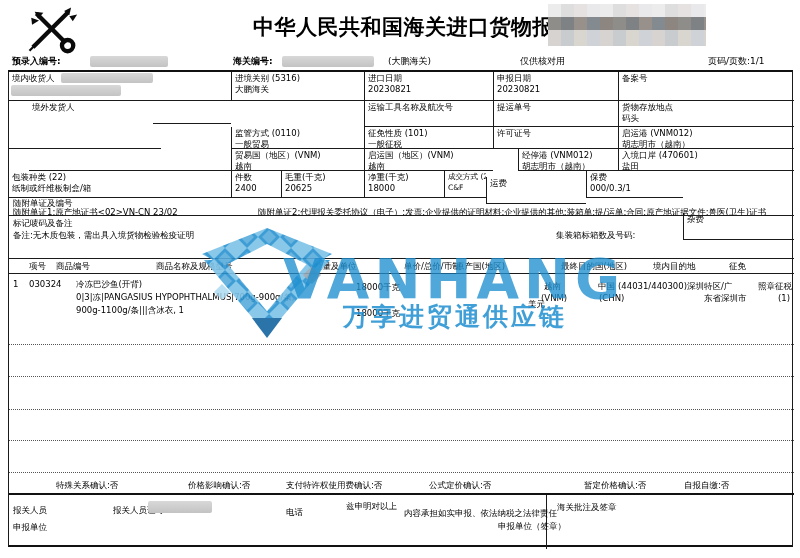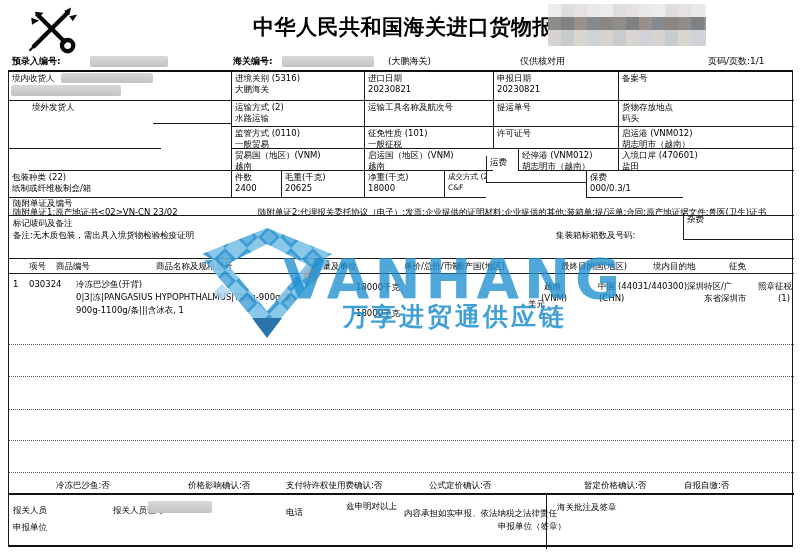--- a/index.html
+++ b/index.html
@@ -89,24 +89,20 @@
     </div>
     <div class="cell bl bb" style="left:484px;top:0;width:125px;height:29px;">
       <span class="lab">申报日期</span>
       <span class="val">20230821</span>
     </div>
     <div class="cell bl bb" style="left:609px;top:0;width:176px;height:29px;">
       <span class="lab">备案号</span>
       <span class="val"></span>
     </div>
 
-    <div class="cell bl bb" style="left:222px;top:29px;width:133px;height:26px;">
-      <span class="lab">运输方式 (2)</span>
-      <span class="val">水路运输</span>
-    </div>
     <div class="cell bl bb" style="left:355px;top:29px;width:129px;height:26px;">
       <span class="lab nowrap">运输工具名称及航次号</span>
     </div>
     <div class="cell bl bb" style="left:484px;top:29px;width:125px;height:26px;">
       <span class="lab">提运单号</span>
     </div>
     <div class="cell bl bb" style="left:609px;top:29px;width:176px;height:26px;">
       <span class="lab">货物存放地点</span>
       <span class="val">码头</span>
     </div>
@@ -157,21 +153,21 @@
       <span class="val">20625</span>
     </div>
     <div class="cell bl bb" style="left:355px;top:99px;width:80px;height:27px;">
       <span class="lab">净重(千克)</span>
       <span class="val">18000</span>
     </div>
     <div class="cell bl bb" style="left:435px;top:99px;width:42px;height:27px;font-size:7.5px;">
       <span class="lab nowrap">成交方式 (2)</span>
       <span class="val">C&amp;F</span>
     </div>
-    <div class="cell bl bb" style="left:477px;top:84px;width:100px;height:27px;">
+    <div class="cell bl bb" style="left:477px;top:105px;width:100px;height:27px;">
       <span class="lab">运费</span>
     </div>
     <div class="cell bl bb" style="left:577px;top:99px;width:97px;height:27px;">
       <span class="lab">保费</span>
       <span class="val">000/0.3/1</span>
     </div>
     <div class="cell bl bb" style="left:674px;top:99px;width:111px;height:27px;margin-top:42px;">
       <span class="lab">杂费</span>
     </div>
 
@@ -218,21 +214,21 @@
       <span class="gspan" style="left:769px;top:221px;">(1)</span>
     </div>
 
     <div class="dot" style="top:272px;"></div>
     <div class="dot" style="top:304px;"></div>
     <div class="dot" style="top:337px;"></div>
     <div class="dot" style="top:368px;"></div>
     <div class="dot" style="top:400px;"></div>
 
     <div class="abs" style="left:0;top:402px;width:785px;height:21px;border-bottom:2px solid #111;box-sizing:border-box;">
-      <span class="confirm" style="left:47px;">冷冻巴沙鱼:否</span>
+      <span class="confirm" style="left:47px;">特殊关系确认:否</span>
       <span class="confirm" style="left:179px;">价格影响确认:否</span>
       <span class="confirm" style="left:277px;">支付特许权使用费确认:否</span>
       <span class="confirm" style="left:420px;">公式定价确认:否</span>
       <span class="confirm" style="left:575px;">暂定价格确认:否</span>
       <span class="confirm" style="left:675px;">自报自缴:否</span>
     </div>
 
     <div class="abs" style="left:537px;top:423px;height:54px;border-left:1px solid #1a1a1a;"></div>
     <span class="gspan" style="left:4px;top:433px;">报关人员</span>
     <span class="gspan" style="left:104px;top:433px;">报关人员证号</span>

